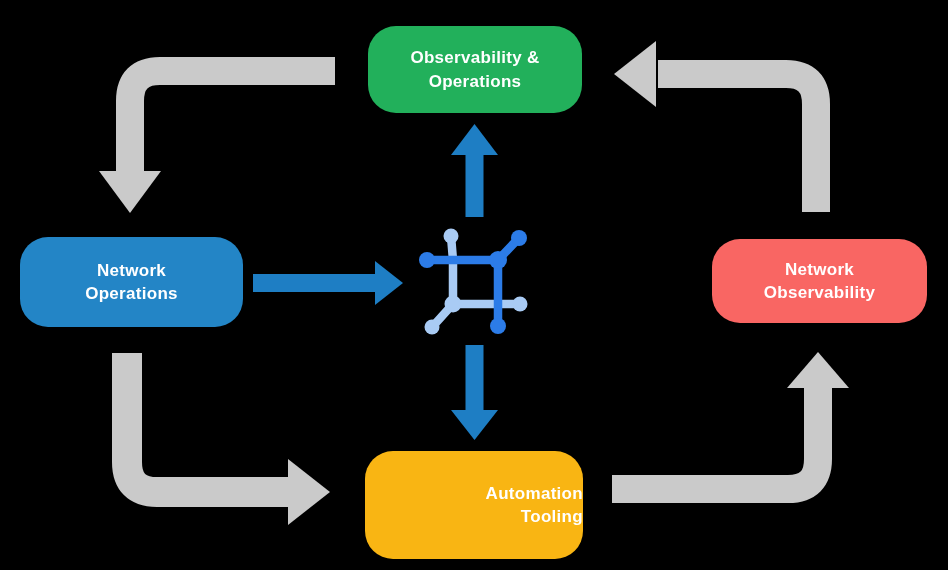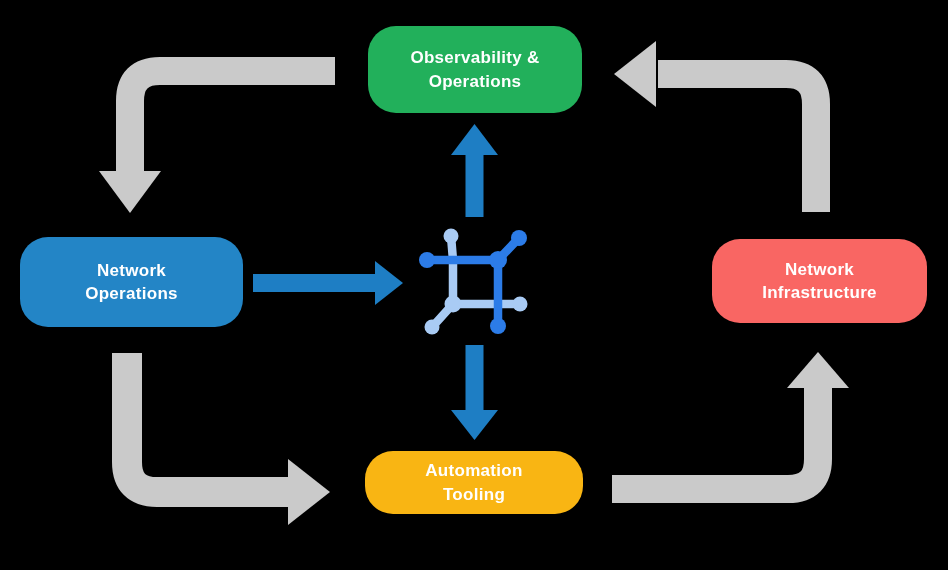--- a/index.html
+++ b/index.html
@@ -17,21 +17,21 @@
   .ic-dark{stroke:var(--icon-dark-blue);fill:none;stroke-width:8.5;stroke-linecap:round;}
   .ic-dark-dot{fill:var(--icon-dark-blue);stroke:none;}
   .node{
     position:absolute;border-radius:28px;display:flex;flex-direction:column;
     align-items:center;justify-content:center;color:var(--text);
     font-size:17px;font-weight:700;line-height:1.38;letter-spacing:.3px;text-align:center;
   }
   .node-observability{left:368px;top:26px;width:214px;height:87px;background:var(--green);}
   .node-operations{left:20px;top:237px;width:223px;height:90px;background:var(--blue);}
   .node-infrastructure{left:712px;top:239px;width:215px;height:84px;background:var(--red);}
-  .node-automation{left:365px;top:451px;width:218px;height:63px;background:var(--yellow);}
+  .node-automation{left:365px;top:451px;width:218px;height:108px;background:var(--yellow);align-items:flex-end;}
 </style>
 </head>
 <body>
 
 <div class="canvas">
 
   <svg class="overlay" viewBox="0 0 948 570">
 
     <g>
       <path class="g-shaft" stroke-width="28" d="M335,71 H160 Q130,71 130,101 V173"></path>
@@ -93,21 +93,21 @@
     <span>Operations</span>
   </div>
 
   <div class="node node-operations">
     <span>Network</span>
     <span>Operations</span>
   </div>
 
   <div class="node node-infrastructure">
     <span>Network</span>
-    <span>Infrastructure</span>
+    <span>Observability</span>
   </div>
 
   <div class="node node-automation">
     <span>Automation</span>
     <span>Tooling</span>
   </div>
 
 </div>
 
 </body></html>

